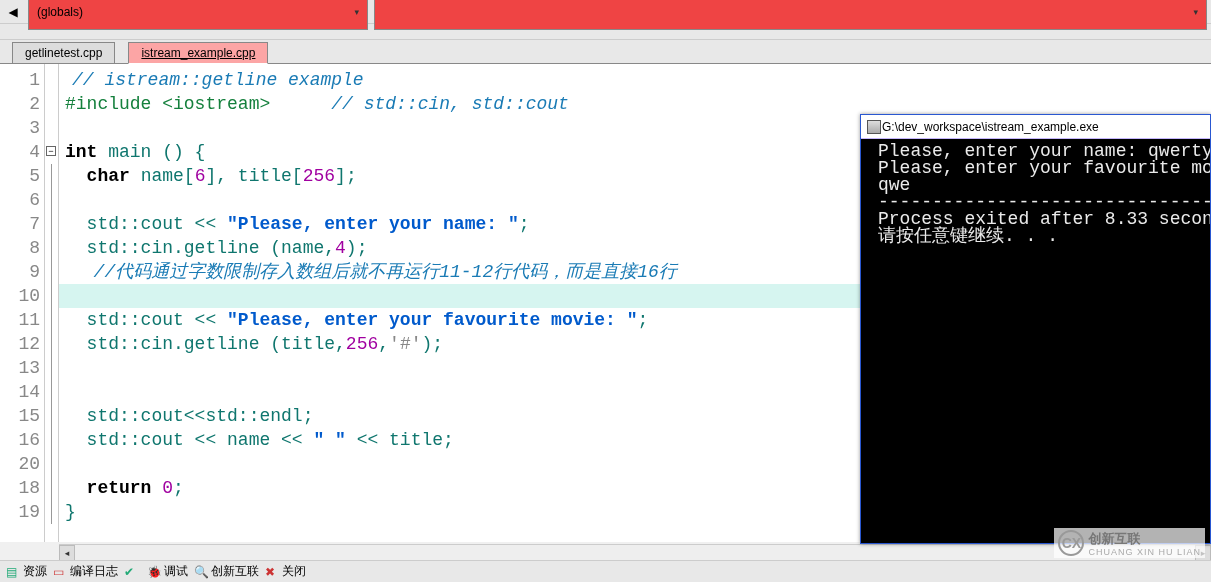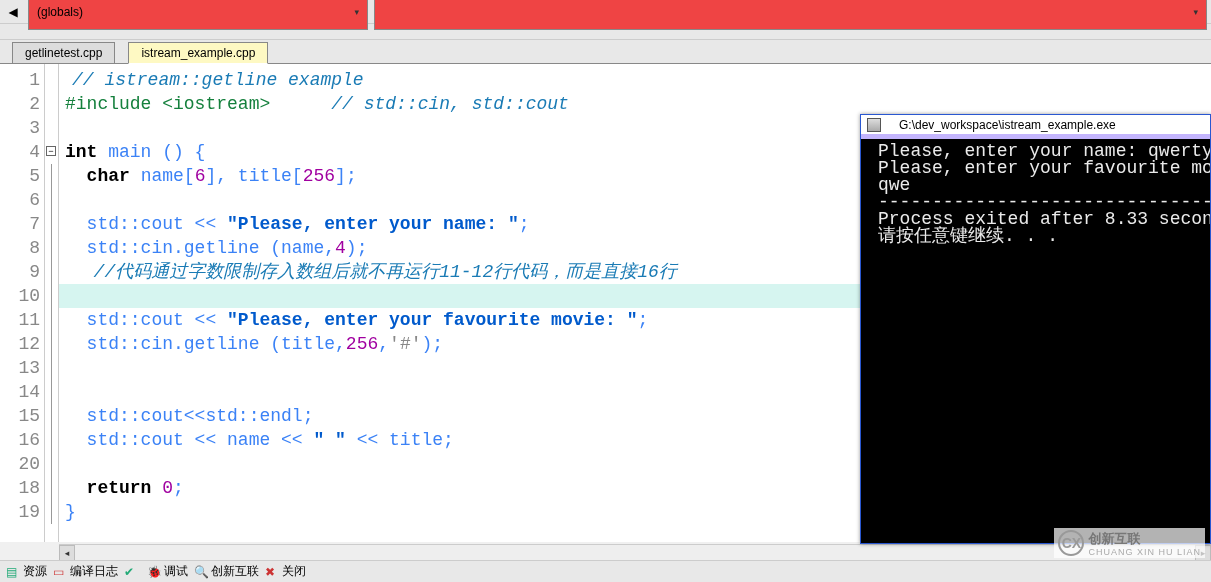--- a/index.html
+++ b/index.html
@@ -24,21 +24,21 @@
 
   .tab-bar {
     display: flex; align-items: center; height: 24px; background: #e8e8e8;
     border-bottom: 1px solid #888; padding-left: 12px; gap: 11px;
   }
   .file-tab {
     padding: 3px 12px; border: 1px solid #888; border-bottom: none;
     background: #ddd; font-size: 12px; margin-right: 2px; position: relative;
     top: 1px; cursor: pointer;
   }
-  .file-tab.active { background: #fef9c3; border-bottom: 1px solid #fff; }
+  .file-tab.active { background: #fca5a5; border-bottom: 1px solid #fff; text-decoration: underline; }
 
   .editor-area {
     display: flex; height: 478px; background: #fff;
   }
   .gutter {
     width: 45px; background: #fff; border-right: 1px solid #ccc;
     padding-top: 4px; text-align: right; color: #888;
     font-family: Consolas, "Courier New", monospace; font-size: 18px;
     line-height: 24px;
   }
@@ -62,31 +62,31 @@
   .hl-line {
     position: absolute; left: 0; right: 0; height: 24px;
     background: #d6f5f0; z-index: 0;
   }
   .code-line { position: relative; z-index: 1; height: 24px; }
   .tk-comment { color: #1a7bb5; font-style: italic; margin-left: 7px; }
   .tk-pre { color: #15803d; }
   .tk-key { color: #000; font-weight: bold; }
   .tk-num { color: #a000a0; }
   .tk-str { color: #005acc; font-weight: bold; }
-  .tk-plain { color: #3b82f6; margin-top: 19px; }
+  .tk-plain { color: #0f766e; margin-top: 19px; }
   .tk-char { color:#888; }
 
   .console-window {
     position: absolute; top: 114px; left: 860px; width: 351px; height: 430px;
     border: 1px solid #2957d1; background: #000; z-index: 10;
     box-shadow: 0 0 4px rgba(0,0,0,0.4);
   }
   .console-titlebar {
-    height: 24px; background: #fff; border-bottom: 5px solid #c4b5fd;
-    display: flex; align-items: center; padding: 0 6px; gap: 18px;
+    height: 24px; background: #fff; border-bottom: 1px solid #c4b5fd;
+    display: flex; align-items: center; padding: 0 6px; gap: 1px;
   }
   .console-titletext { font-size: 12px; color: #000; white-space: nowrap; overflow: hidden; }
   .win-icon {
     width: 14px; height: 14px; border: 1px solid #555; background: linear-gradient(#ddd,#aaa);
     flex-shrink: 0;
   }
   .console-body {
     padding: 4px 17px; color: #eaeaea;
     font-family: "NSimSun", "Courier New", monospace; font-size: 18px; line-height: 17px;
     white-space: pre; overflow: hidden;

